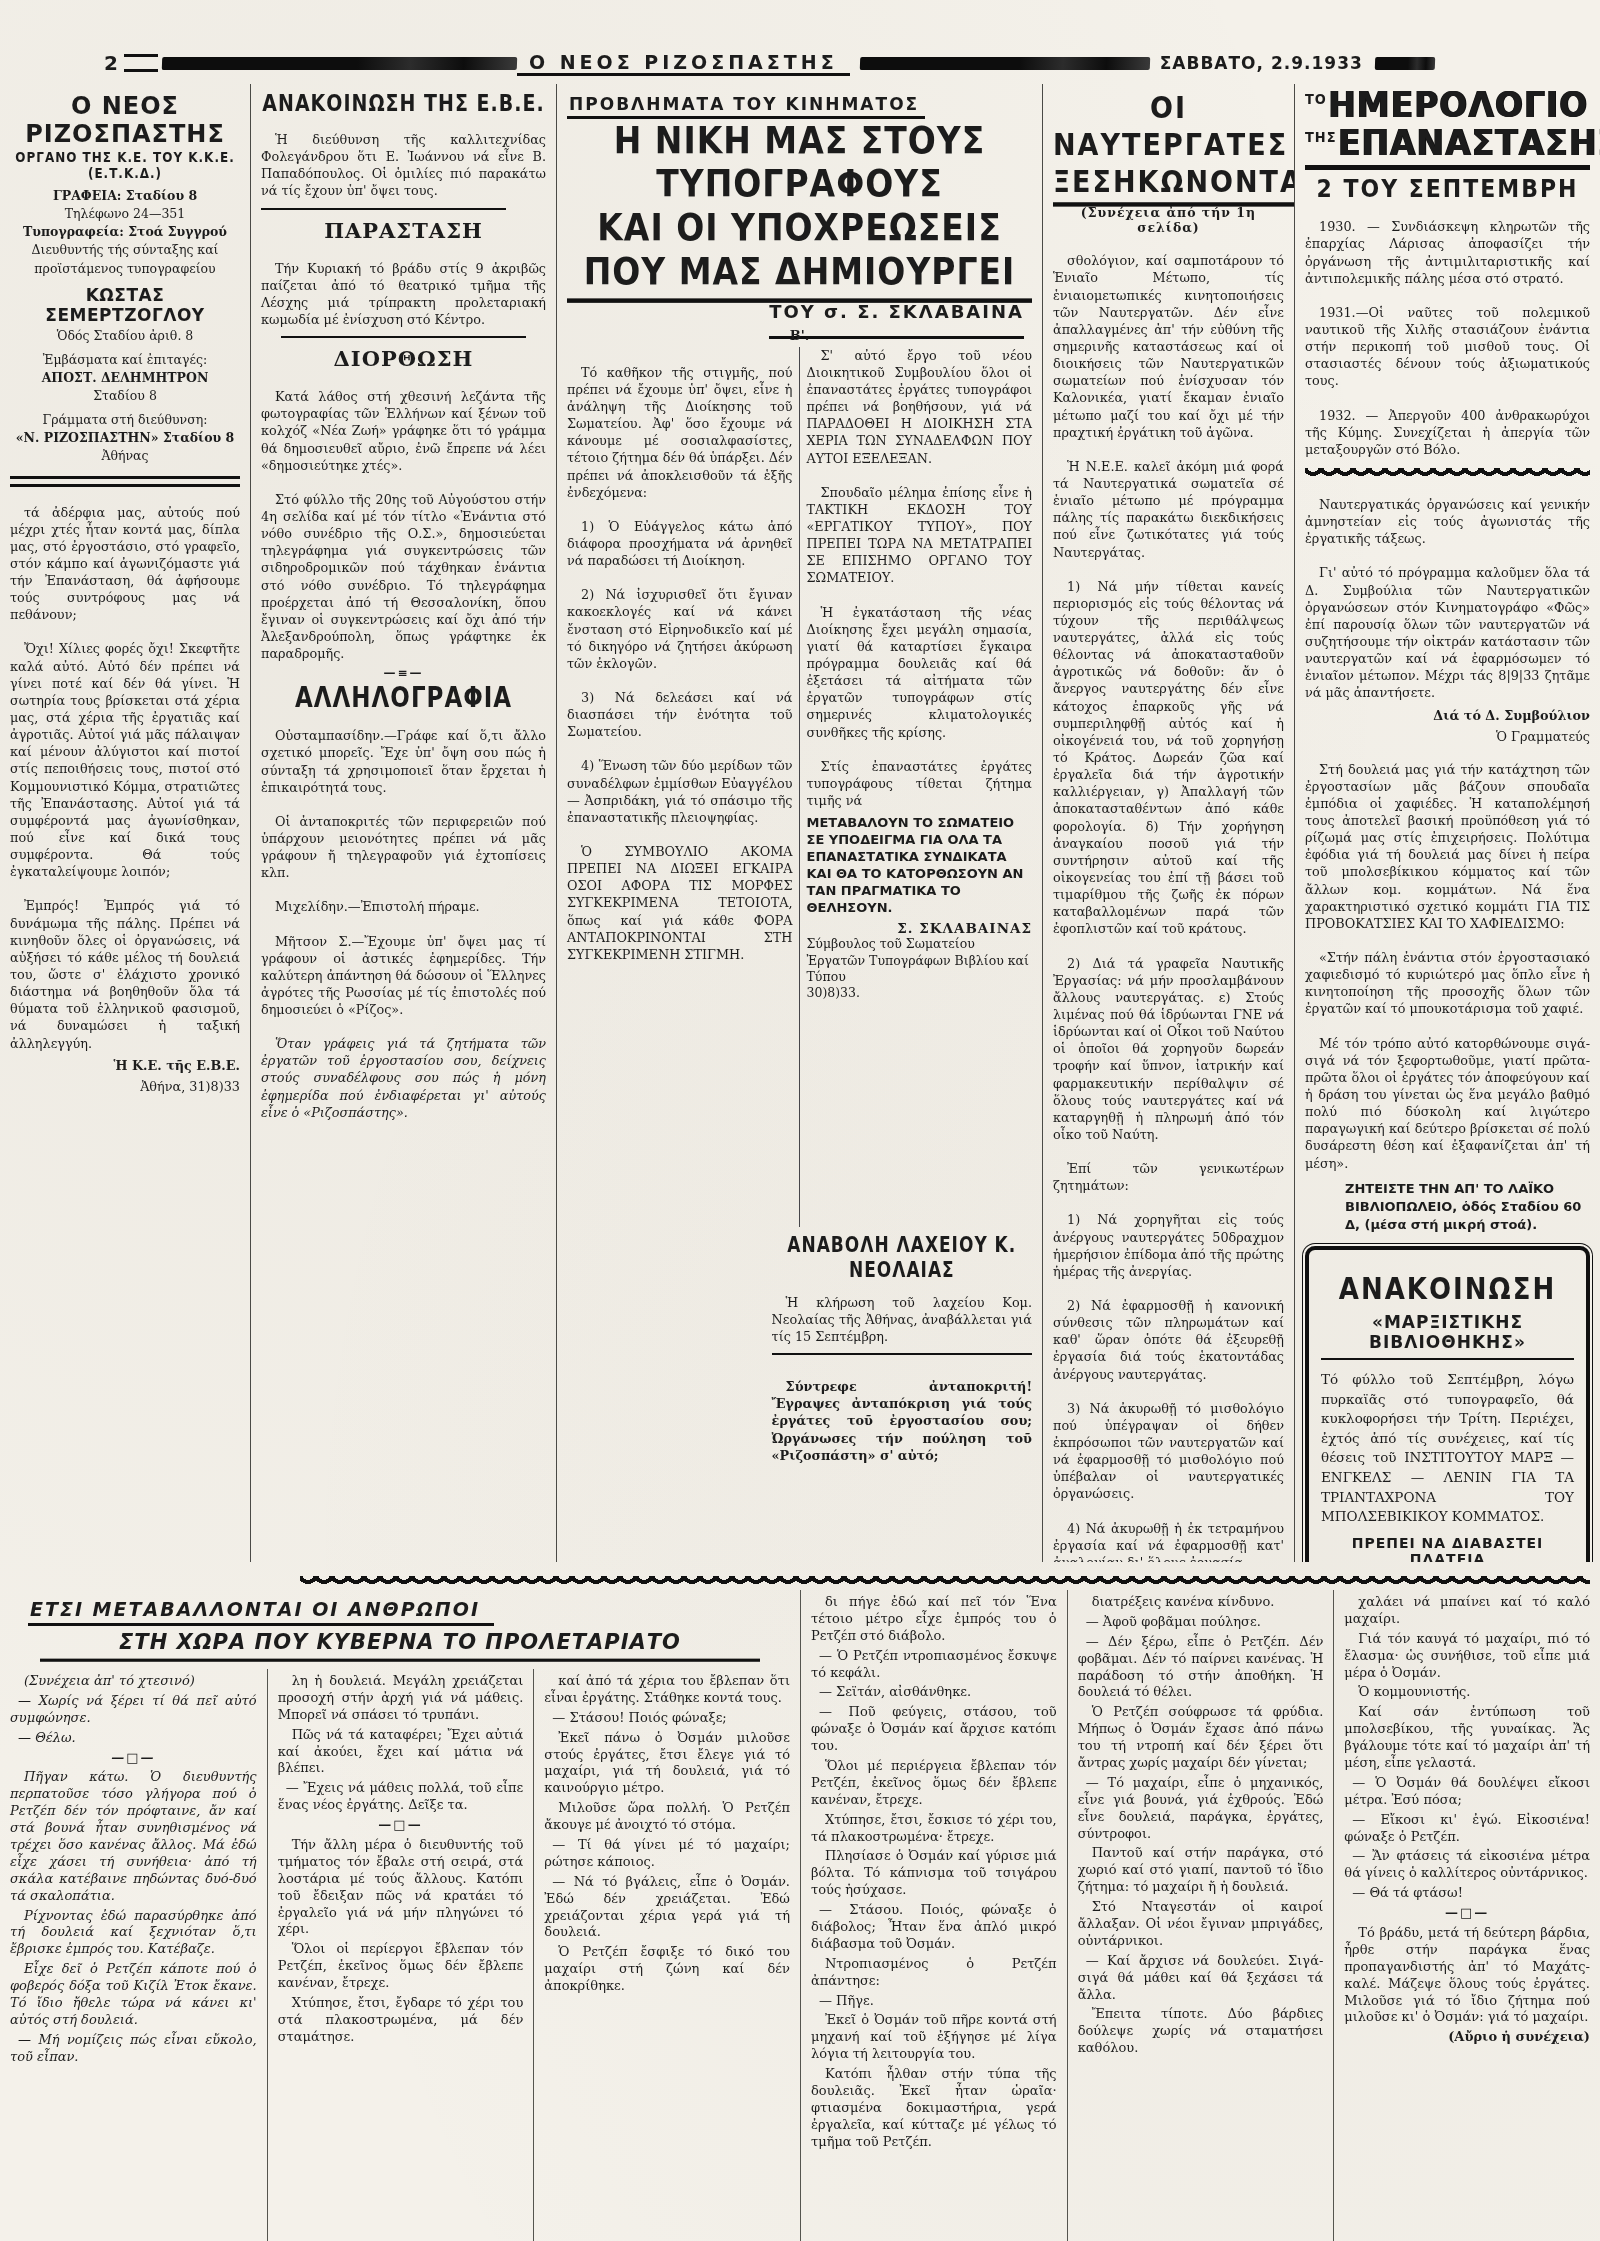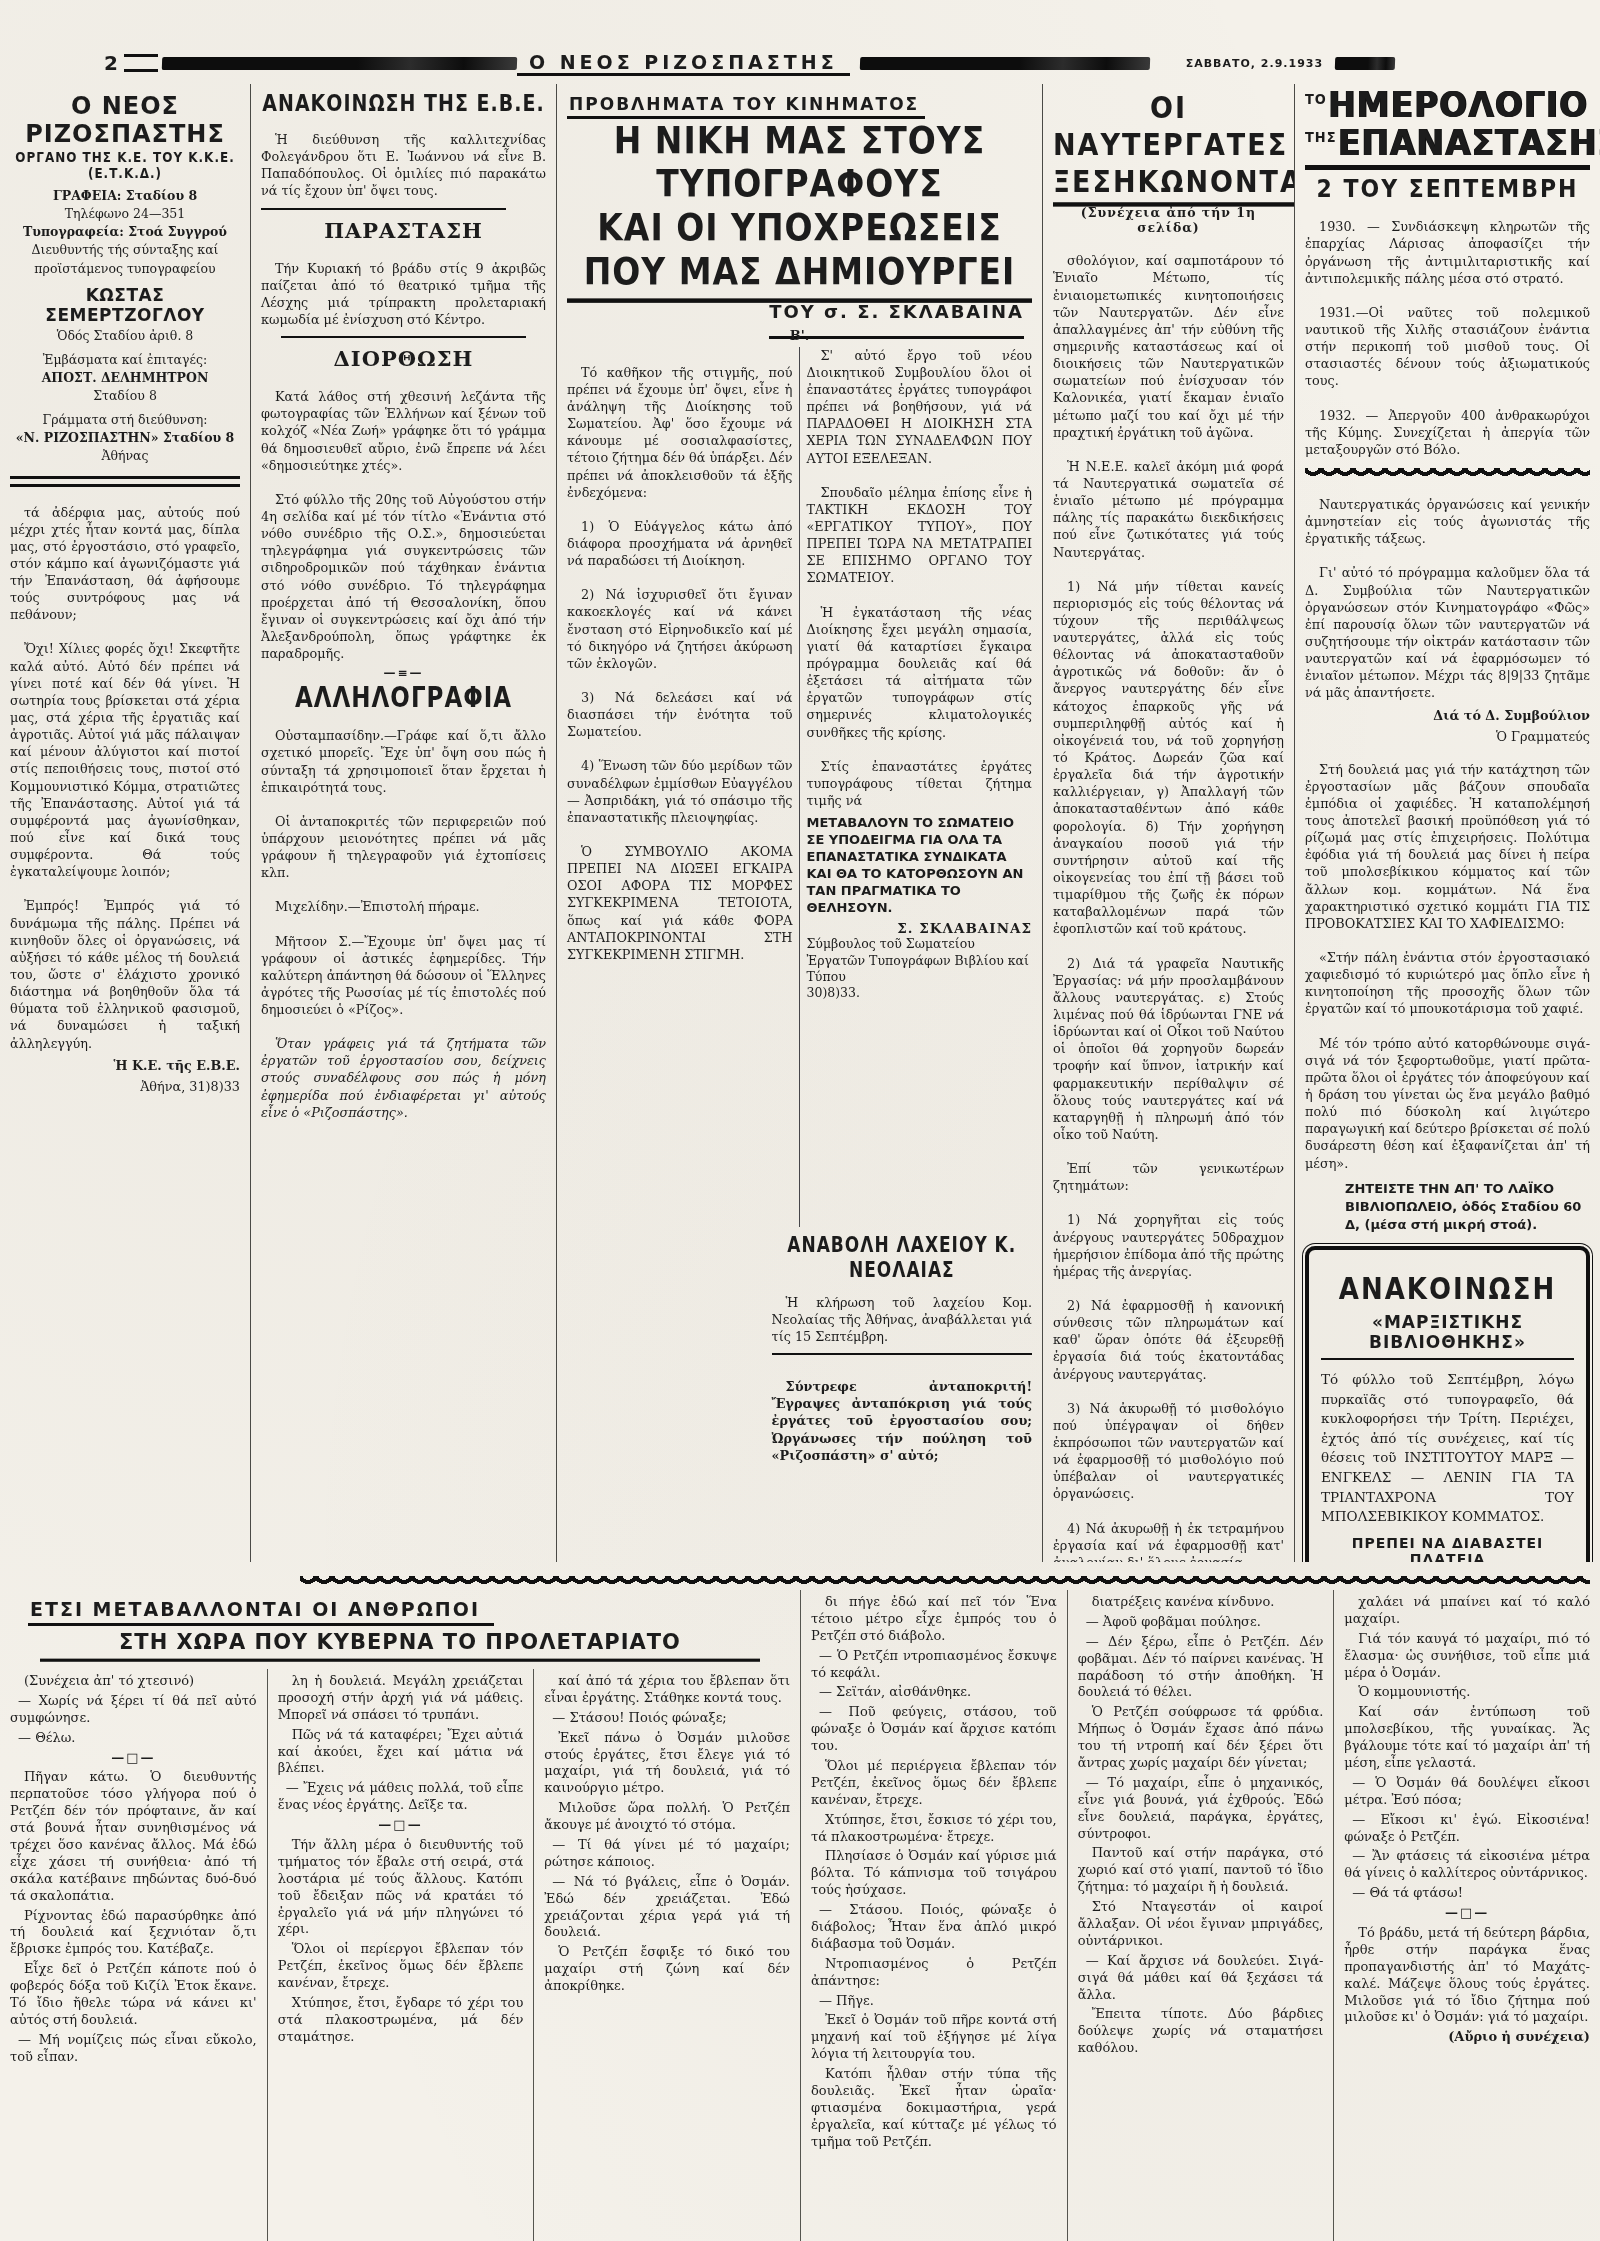--- a/index.html
+++ b/index.html
@@ -15,21 +15,21 @@
   .page{position:absolute;inset:0;}
   
   .header-band{position:absolute;top:48px;left:0;width:100%;height:30px;display:flex;align-items:center;}
   .pageno{font-family:"DejaVu Sans",sans-serif;font-weight:bold;font-size:20px;margin:0 6px 0 104px;}
   .mini-rules{width:34px;height:12px;border-top:3px solid #111;border-bottom:3px solid #111;}
   .smudge{height:13px;background:linear-gradient(90deg,#0d0d0d 0 55%,#2c2c2c 70%,#0d0d0d 85%,#3a3a3a 100%);border-radius:2px;transform:skewX(-2deg);}
   .smudge.s1{flex:0 0 355px;margin-left:4px;}
   .smudge.s2{flex:0 0 290px;margin:0 10px;}
   .smudge.s3{flex:0 0 60px;margin-left:12px;}
   .paper-name{font-family:"DejaVu Sans",sans-serif;font-weight:bold;font-size:19px;letter-spacing:4px;white-space:nowrap;padding:0 12px;border-bottom:3px solid #111;}
-  .issue-date{font-family:"DejaVu Sans",sans-serif;font-weight:bold;font-size:11px;letter-spacing:1px;white-space:nowrap;margin-left:26px;}
+  .issue-date{font-family:"DejaVu Sans",sans-serif;font-weight:bold;font-size:17px;letter-spacing:1px;white-space:nowrap;}
   
   .upper{position:absolute;top:84px;left:0;width:1600px;height:1478px;display:grid;grid-template-columns:250px 306px 486px 252px 306px;}
   .ucol{padding:6px 10px;overflow:hidden;border-left:1px solid #4a4a46;}
   .ucol:first-child{border-left:none;}
   
   .mast{text-align:center;}
   .mast-title{font-family:"DejaVu Sans",sans-serif;font-weight:bold;font-size:24px;letter-spacing:1px;margin-top:2px;}
   .mast-organ{font-family:"DejaVu Sans",sans-serif;font-weight:bold;font-size:12px;letter-spacing:1px;margin:3px 0 8px;transform:scaleY(1.15);}
   .mast-line{font-size:12.5px;line-height:1.45;}
   .mast-line.b{font-weight:bold;}
@@ -72,21 +72,21 @@
   .mbox .m1{font-family:"DejaVu Sans",sans-serif;font-weight:bold;font-size:26px;text-align:center;letter-spacing:2px;transform:scaleY(1.15);}
   .mbox .m2{font-family:"DejaVu Sans",sans-serif;font-weight:bold;font-size:17px;text-align:center;letter-spacing:1px;margin-top:8px;border-bottom:2px solid #111;padding-bottom:6px;}
   .mbox .mb{font-size:13.5px;line-height:1.45;text-align:justify;margin-top:10px;}
   .mbox .memph{font-family:"DejaVu Sans",sans-serif;font-weight:bold;font-size:14px;text-align:center;letter-spacing:1px;margin-top:8px;}
   .bookstore{font-family:"DejaVu Sans",sans-serif;font-size:13px;font-weight:bold;line-height:1.4;margin-top:8px;margin-left:40px;}
   .riz-note{font-size:12.5px;line-height:1.35;margin-top:10px;text-align:justify;}
   
   .bottom-wavy{position:absolute;top:1566px;left:300px;width:1290px;}
   .story{position:absolute;top:1590px;left:0;width:1600px;height:651px;display:grid;grid-template-columns:repeat(6,1fr);grid-template-rows:auto 1fr;}
   .story .cell{padding:4px 10px;overflow:hidden;border-left:1px solid #55554f;}
-  .story .cell.c1,.story .cell.head{border-left:none;}
+  .story .cell.c1,.story .cell.head{border-left:none;font-style:italic;}
   .story .head{grid-column:1/4;grid-row:1;padding:0 10px;}
   .story .c1{grid-column:1;grid-row:2;}
   .story .c2{grid-column:2;grid-row:2;}
   .story .c3{grid-column:3;grid-row:2;}
   .story .c4{grid-column:4;grid-row:1/3;}
   .story .c5{grid-column:5;grid-row:1/3;}
   .story .c6{grid-column:6;grid-row:1/3;}
   .story-kicker{font-family:"DejaVu Sans",sans-serif;font-weight:bold;font-size:19px;letter-spacing:2px;border-bottom:3px solid #111;display:inline-block;padding:2px 14px 3px 2px;margin:6px 0 2px 18px;}
   .story-title{font-family:"DejaVu Serif",serif;font-weight:bold;font-size:52px;text-align:center;letter-spacing:2px;margin:6px 0 2px;}
   .story-sub{font-family:"DejaVu Sans",sans-serif;font-weight:bold;font-size:21px;text-align:center;letter-spacing:1px;border-bottom:3px solid #111;display:block;margin:2px 30px 8px;padding-bottom:4px;transform:scaleY(1.05);}

